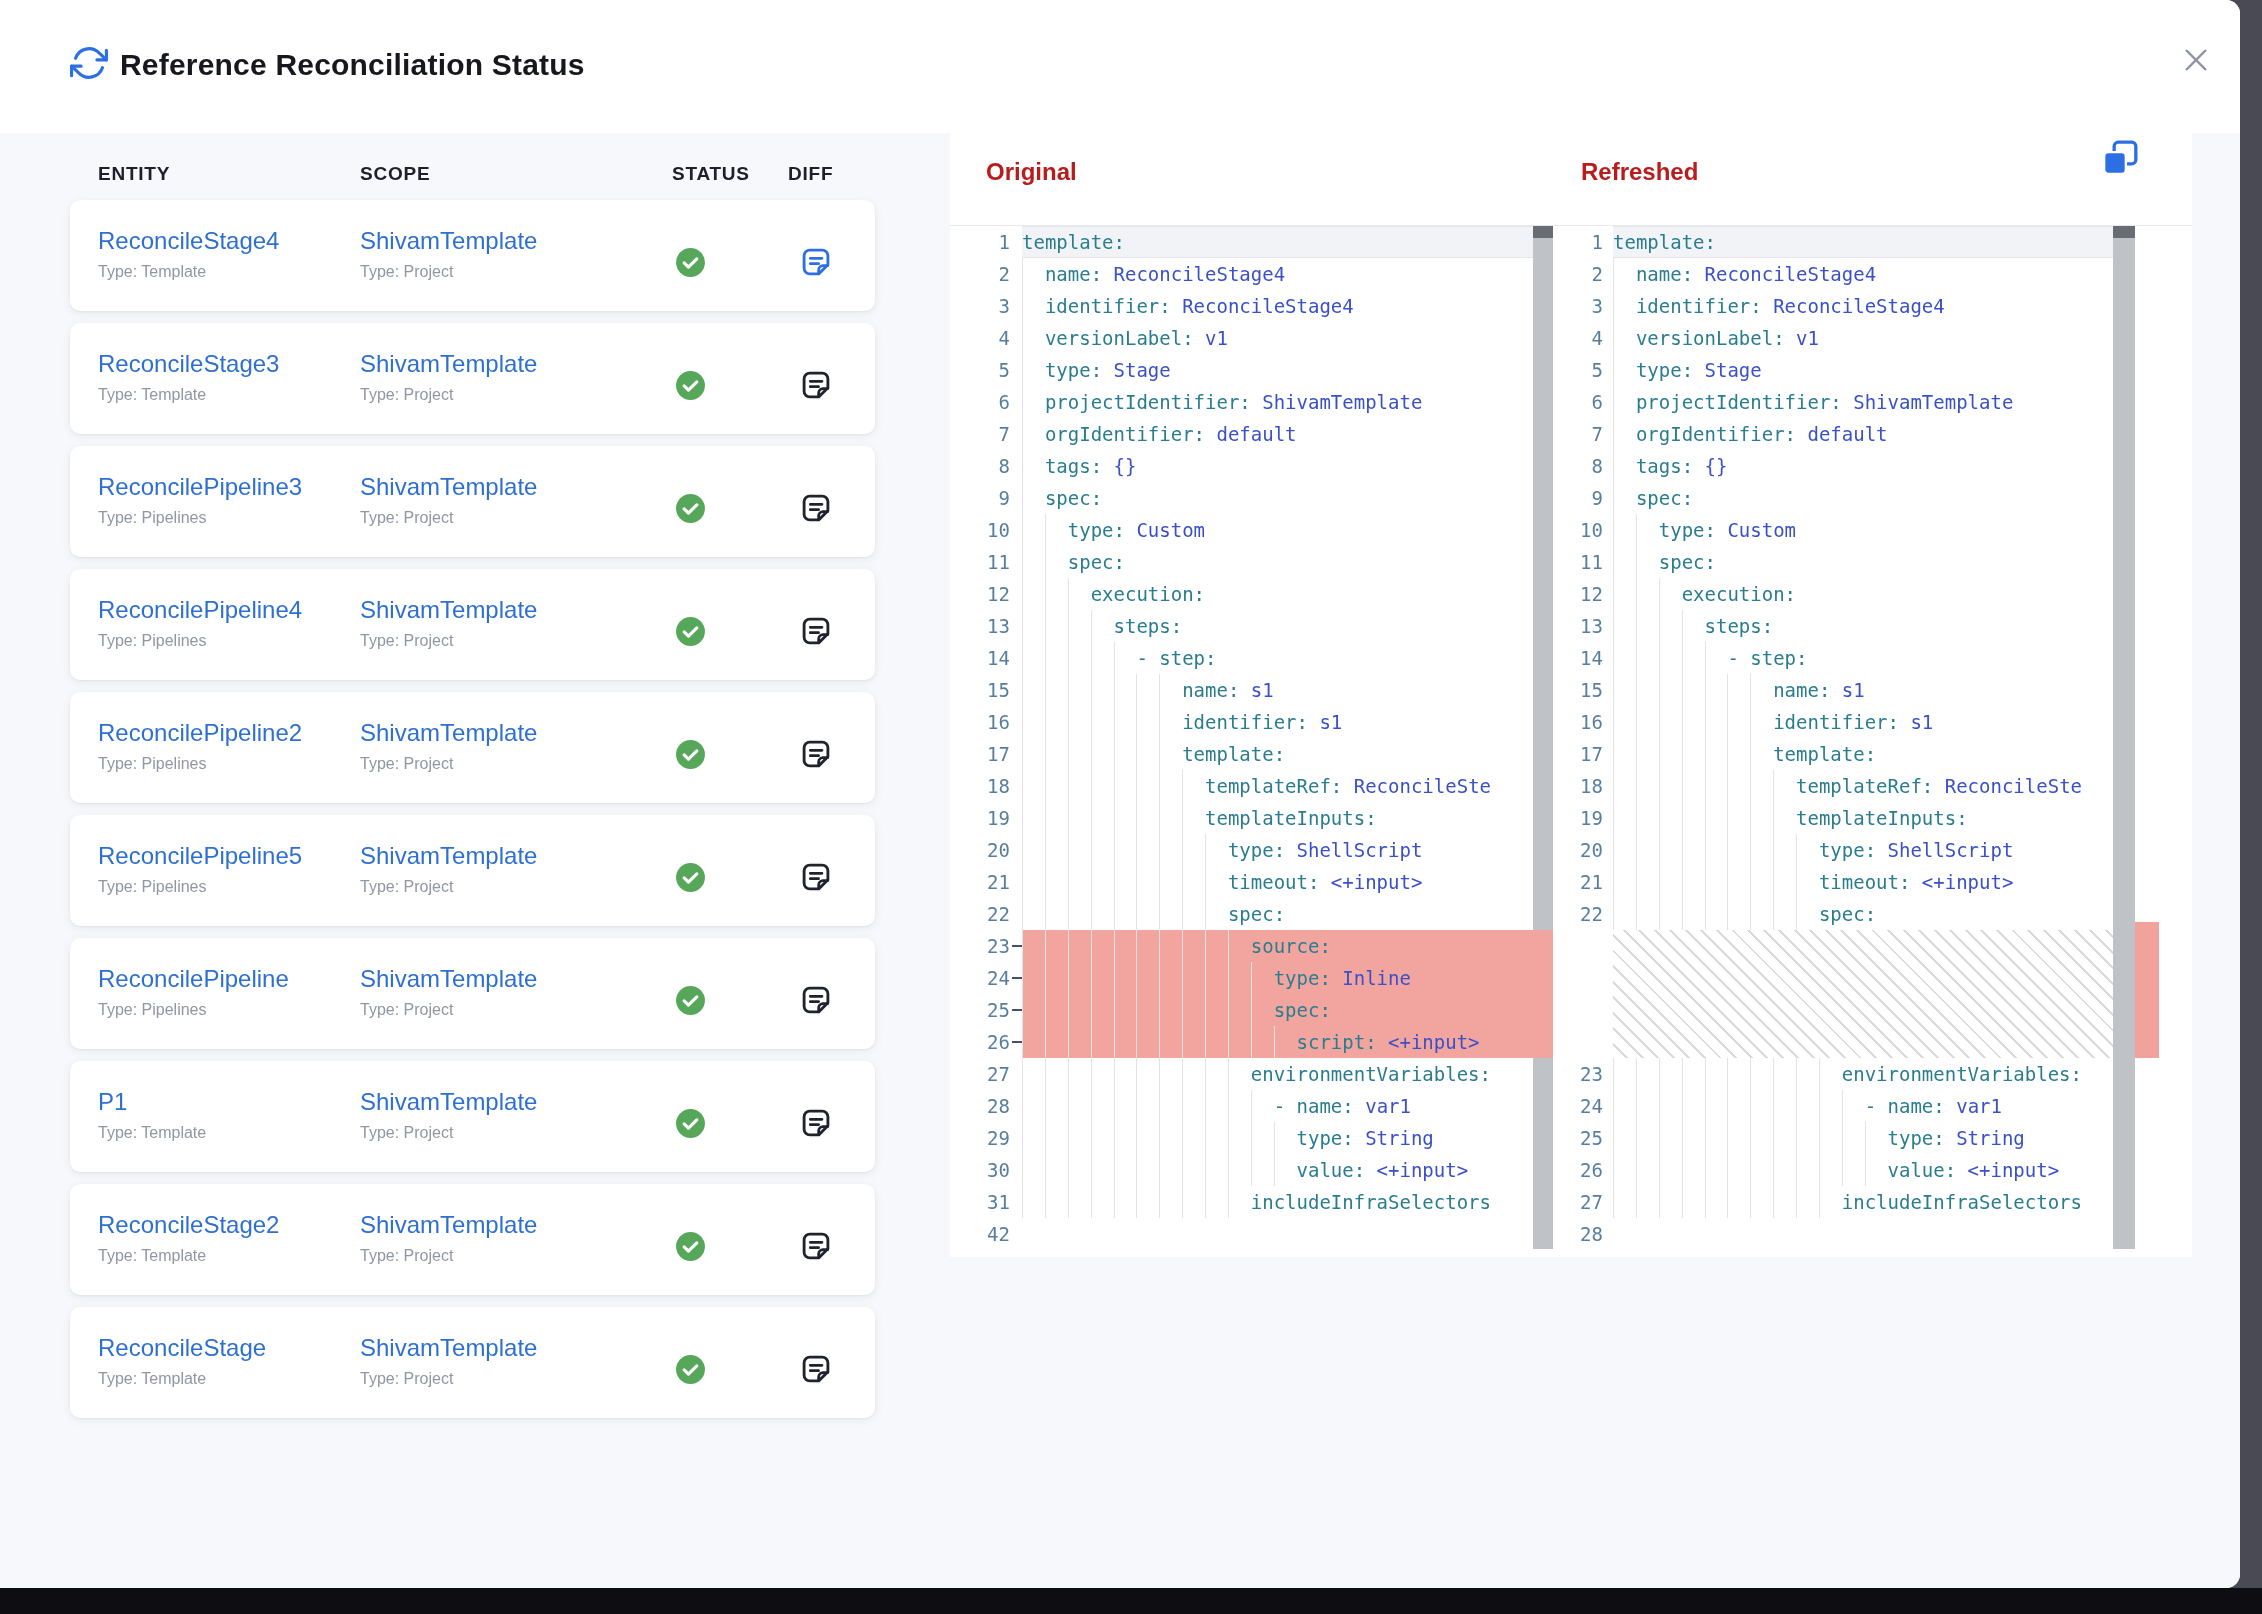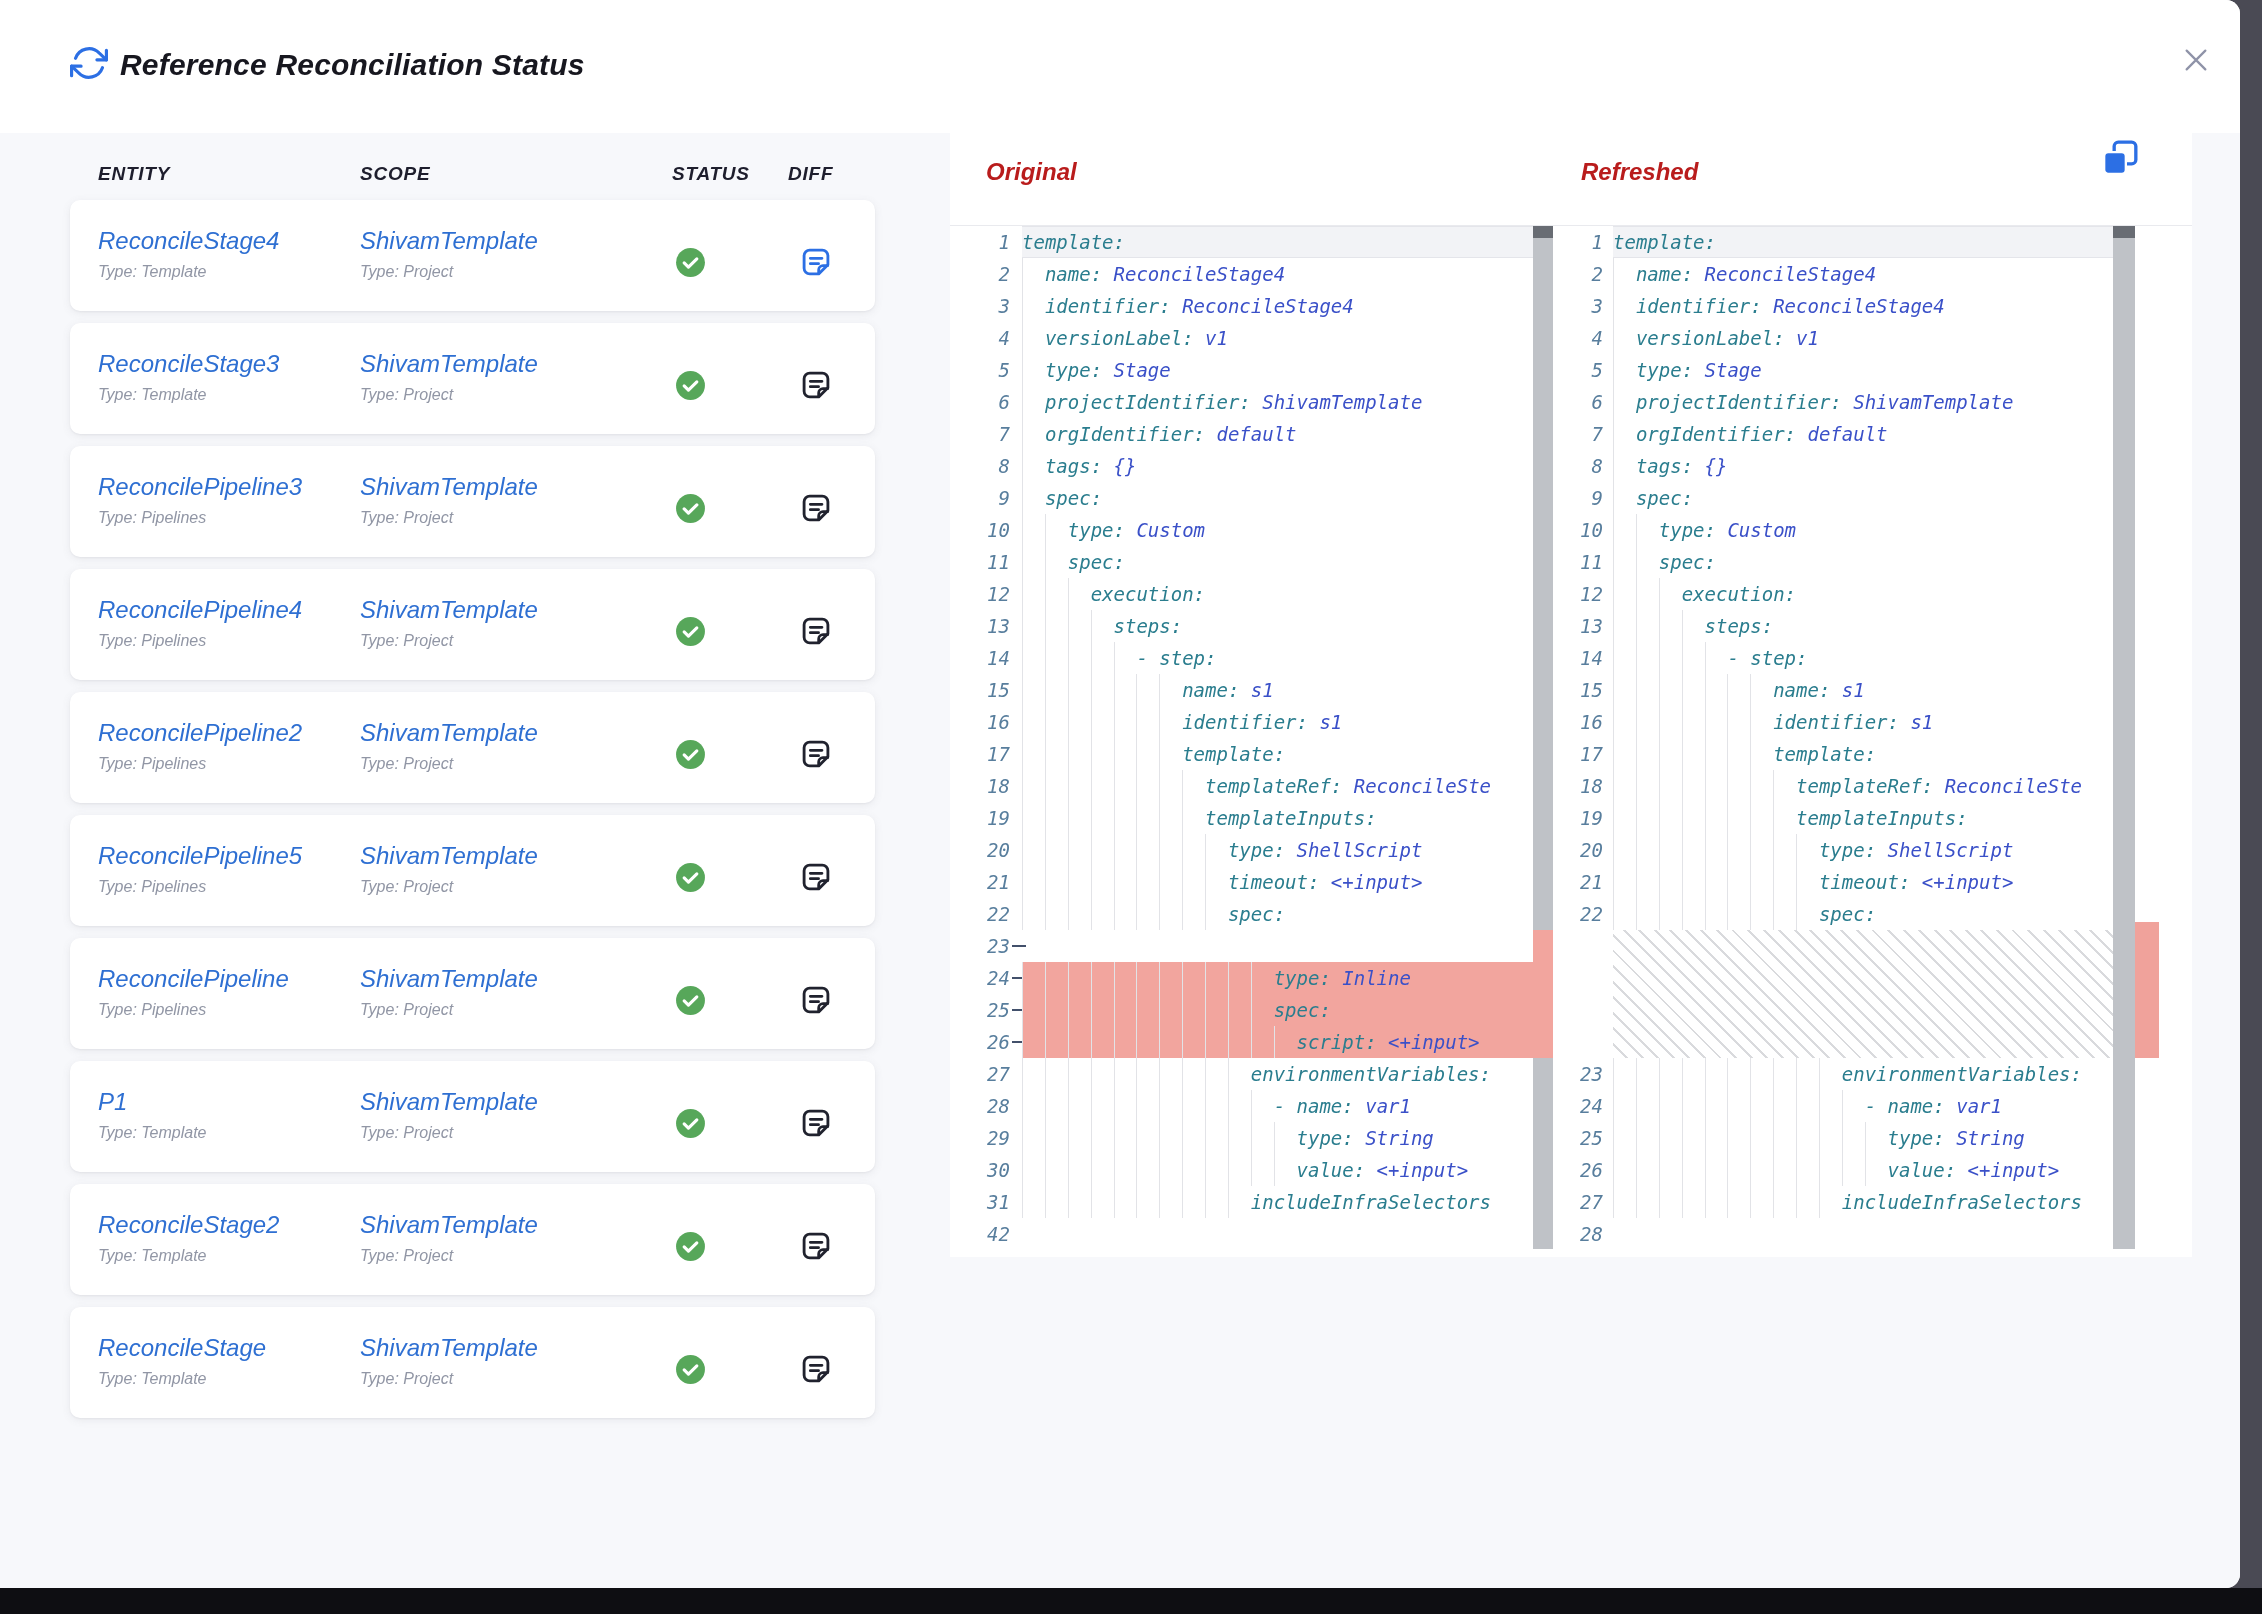--- a/index.html
+++ b/index.html
@@ -3,21 +3,21 @@
 <meta charset="utf-8">
 <style>
   html,body{margin:0;padding:0}
   body{
     width:2262px;height:1614px;position:relative;overflow:hidden;
     background:#4a4a54;font-family:"Liberation Sans",sans-serif;
   }
   #backdrop-bottom{position:absolute;left:0;right:0;bottom:0;height:26px;background:#0e0e12}
   .modal{
     position:absolute;left:0;top:0;width:2240px;height:1588px;background:#ffffff;
-    border-radius:0 14px 14px 0;overflow:hidden;font-style:italic;
+    border-radius:0 14px 14px 0;overflow:hidden;
   }
   
   .modal-header{position:absolute;top:0;left:0;right:0;height:133px;background:#fff}
   .sync-icon{position:absolute;left:70px;top:44px;width:38px;height:38px}
   .page-title{position:absolute;left:120px;top:48px;font-size:30px;font-weight:700;color:#17171f;letter-spacing:.2px}
   .close-btn{position:absolute;left:2172px;top:36px;width:48px;height:48px;display:flex;align-items:center;justify-content:center;cursor:pointer}
   
   .content{position:absolute;top:133px;left:0;right:0;bottom:0;background:#f7f8fb}
   
   .rec-table{position:absolute;left:70px;top:0;width:805px}
@@ -264,21 +264,21 @@
             <div class="cline"><span class="gut">13</span><span class="cnt"><span class="ind" style="width:8ch"></span><span class="tk">steps:</span><span class="tv"></span></span></div>
             <div class="cline"><span class="gut">14</span><span class="cnt"><span class="ind" style="width:10ch"></span><span class="tk">- </span><span class="tk">step:</span><span class="tv"></span></span></div>
             <div class="cline"><span class="gut">15</span><span class="cnt"><span class="ind" style="width:14ch"></span><span class="tk">name:</span><span class="tv"> s1</span></span></div>
             <div class="cline"><span class="gut">16</span><span class="cnt"><span class="ind" style="width:14ch"></span><span class="tk">identifier:</span><span class="tv"> s1</span></span></div>
             <div class="cline"><span class="gut">17</span><span class="cnt"><span class="ind" style="width:14ch"></span><span class="tk">template:</span><span class="tv"></span></span></div>
             <div class="cline"><span class="gut">18</span><span class="cnt"><span class="ind" style="width:16ch"></span><span class="tk">templateRef:</span><span class="tv"> ReconcileSte</span></span></div>
             <div class="cline"><span class="gut">19</span><span class="cnt"><span class="ind" style="width:16ch"></span><span class="tk">templateInputs:</span><span class="tv"></span></span></div>
             <div class="cline"><span class="gut">20</span><span class="cnt"><span class="ind" style="width:18ch"></span><span class="tk">type:</span><span class="tv"> ShellScript</span></span></div>
             <div class="cline"><span class="gut">21</span><span class="cnt"><span class="ind" style="width:18ch"></span><span class="tk">timeout:</span><span class="tv"> &lt;+input&gt;</span></span></div>
             <div class="cline"><span class="gut">22</span><span class="cnt"><span class="ind" style="width:18ch"></span><span class="tk">spec:</span><span class="tv"></span></span></div>
-            <div class="cline removed"><span class="gut">23<span class="mdash"></span></span></div>
+            <div class="cline removed"><span class="gut">23<span class="mdash"></span></span><span class="cnt"><span class="ind" style="width:20ch"></span><span class="tk">source:</span><span class="tv"></span></span></div>
             <div class="cline removed"><span class="gut">24<span class="mdash"></span></span><span class="cnt"><span class="ind" style="width:22ch"></span><span class="tk">type:</span><span class="tv"> Inline</span></span></div>
             <div class="cline removed"><span class="gut">25<span class="mdash"></span></span><span class="cnt"><span class="ind" style="width:22ch"></span><span class="tk">spec:</span><span class="tv"></span></span></div>
             <div class="cline removed"><span class="gut">26<span class="mdash"></span></span><span class="cnt"><span class="ind" style="width:24ch"></span><span class="tk">script:</span><span class="tv"> &lt;+input&gt;</span></span></div>
             <div class="cline"><span class="gut">27</span><span class="cnt"><span class="ind" style="width:20ch"></span><span class="tk">environmentVariables:</span><span class="tv"></span></span></div>
             <div class="cline"><span class="gut">28</span><span class="cnt"><span class="ind" style="width:22ch"></span><span class="tk">- </span><span class="tk">name:</span><span class="tv"> var1</span></span></div>
             <div class="cline"><span class="gut">29</span><span class="cnt"><span class="ind" style="width:24ch"></span><span class="tk">type:</span><span class="tv"> String</span></span></div>
             <div class="cline"><span class="gut">30</span><span class="cnt"><span class="ind" style="width:24ch"></span><span class="tk">value:</span><span class="tv"> &lt;+input&gt;</span></span></div>
             <div class="cline"><span class="gut">31</span><span class="cnt"><span class="ind" style="width:20ch"></span><span class="tk">includeInfraSelectors</span></span></div>
             <div class="cline"><span class="gut">42</span><span class="cnt"></span></div>
             <div class="sb">

